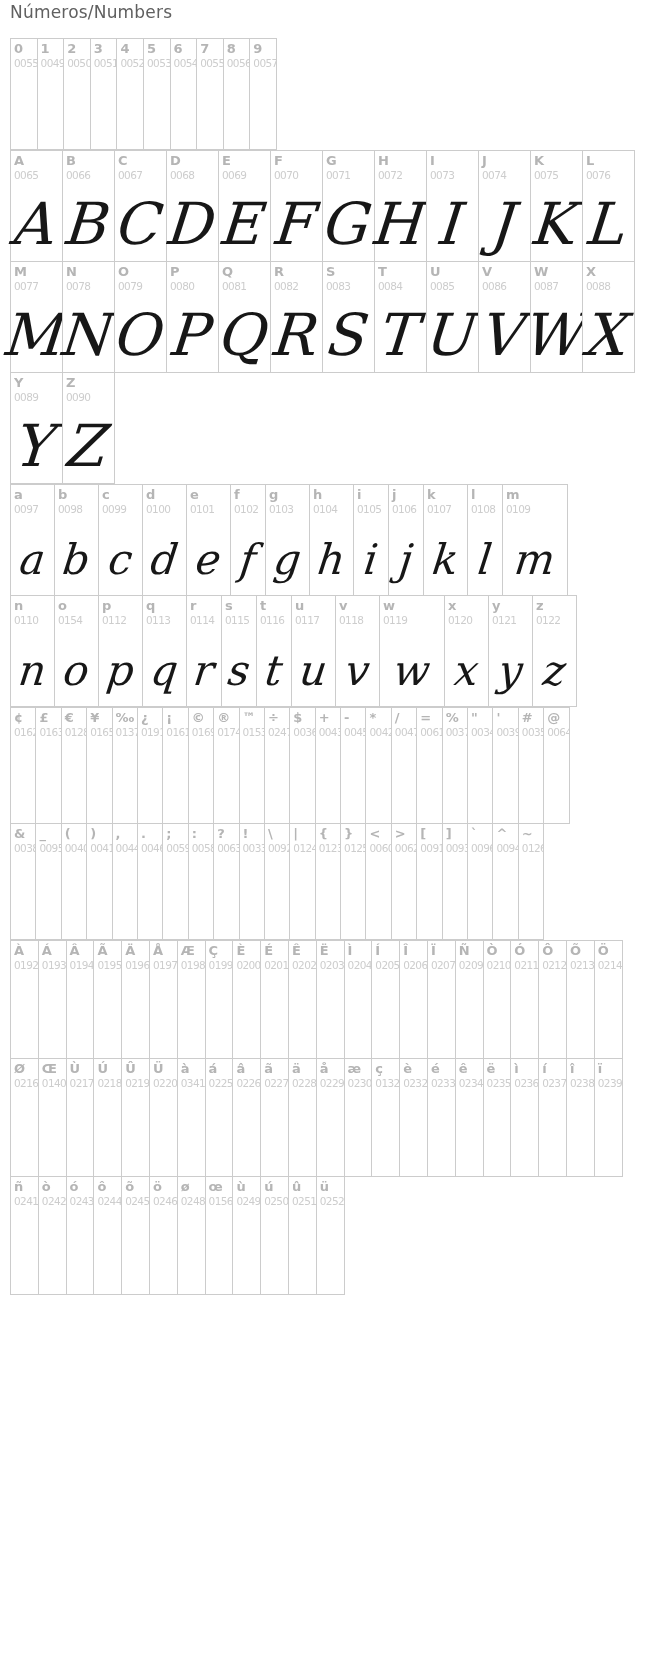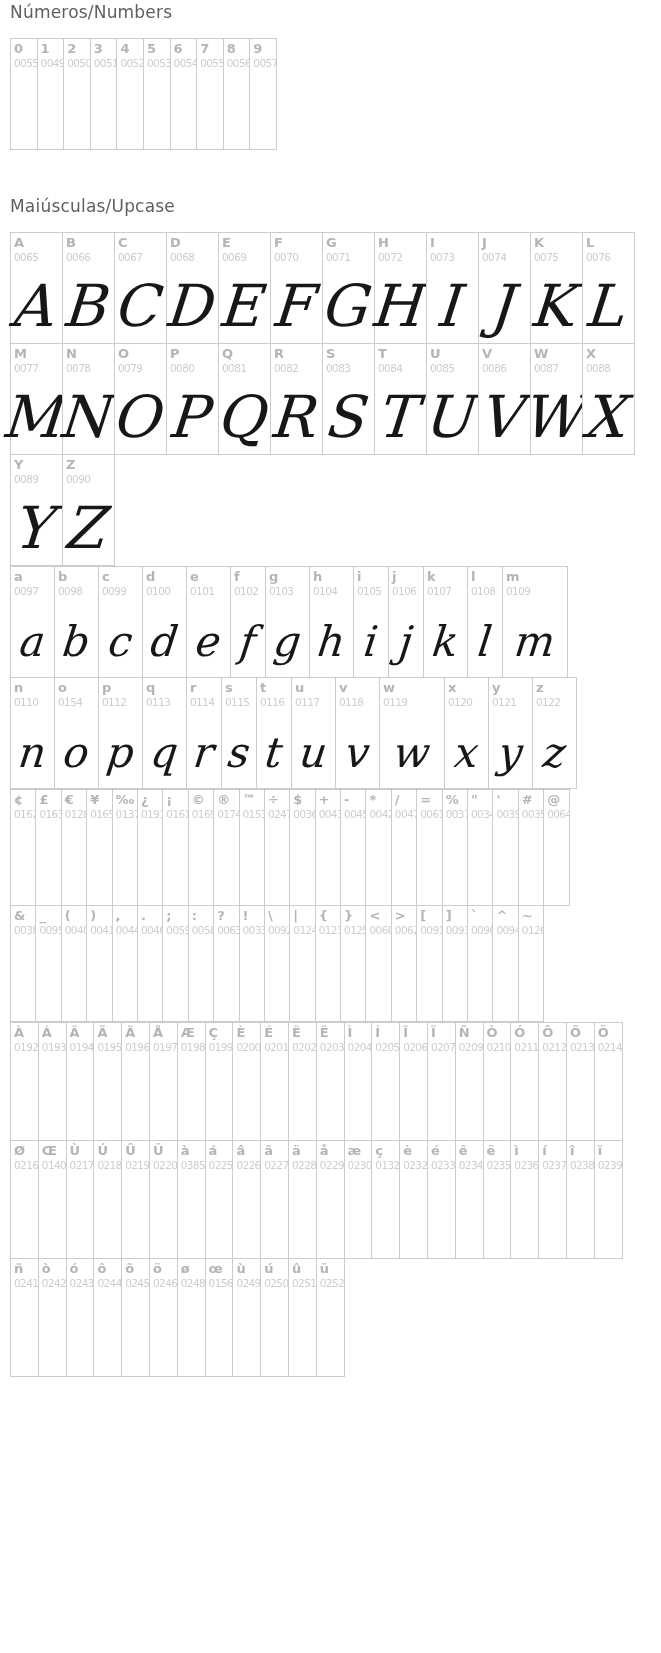--- a/index.html
+++ b/index.html
@@ -66,21 +66,20 @@
         <div class="cell" style="width: 27.6px; height: 112px;">
           <span class="ch">8</span>
           <span class="code">0056</span>
         </div>
         <div class="cell" style="width: 27.6px; height: 112px;">
           <span class="ch">9</span>
           <span class="code">0057</span>
         </div>
       </div>
     </div>
-    <h2 class="sec-title t-upcase">Maiúsculas/Upcase</h2>
     <div class="grid grid-upcase">
       <div class="row">
         <div class="cell" style="width: 53px; height: 112px;">
           <span class="ch">A</span>
           <span class="code">0065</span>
           <div class="glyph g-up">A</div>
         </div>
         <div class="cell" style="width: 53px; height: 112px;">
           <span class="ch">B</span>
           <span class="code">0066</span>
@@ -637,21 +636,21 @@
         <div class="cell" style="width: 28.8px; height: 119px;">
           <span class="ch">Û</span>
           <span class="code">0219</span>
         </div>
         <div class="cell" style="width: 28.8px; height: 119px;">
           <span class="ch">Ü</span>
           <span class="code">0220</span>
         </div>
         <div class="cell" style="width: 28.8px; height: 119px;">
           <span class="ch">à</span>
-          <span class="code">0385</span>
+          <span class="code">0341</span>
         </div>
         <div class="cell" style="width: 28.8px; height: 119px;">
           <span class="ch">á</span>
           <span class="code">0225</span>
         </div>
         <div class="cell" style="width: 28.8px; height: 119px;">
           <span class="ch">â</span>
           <span class="code">0226</span>
         </div>
         <div class="cell" style="width: 28.8px; height: 119px;">

